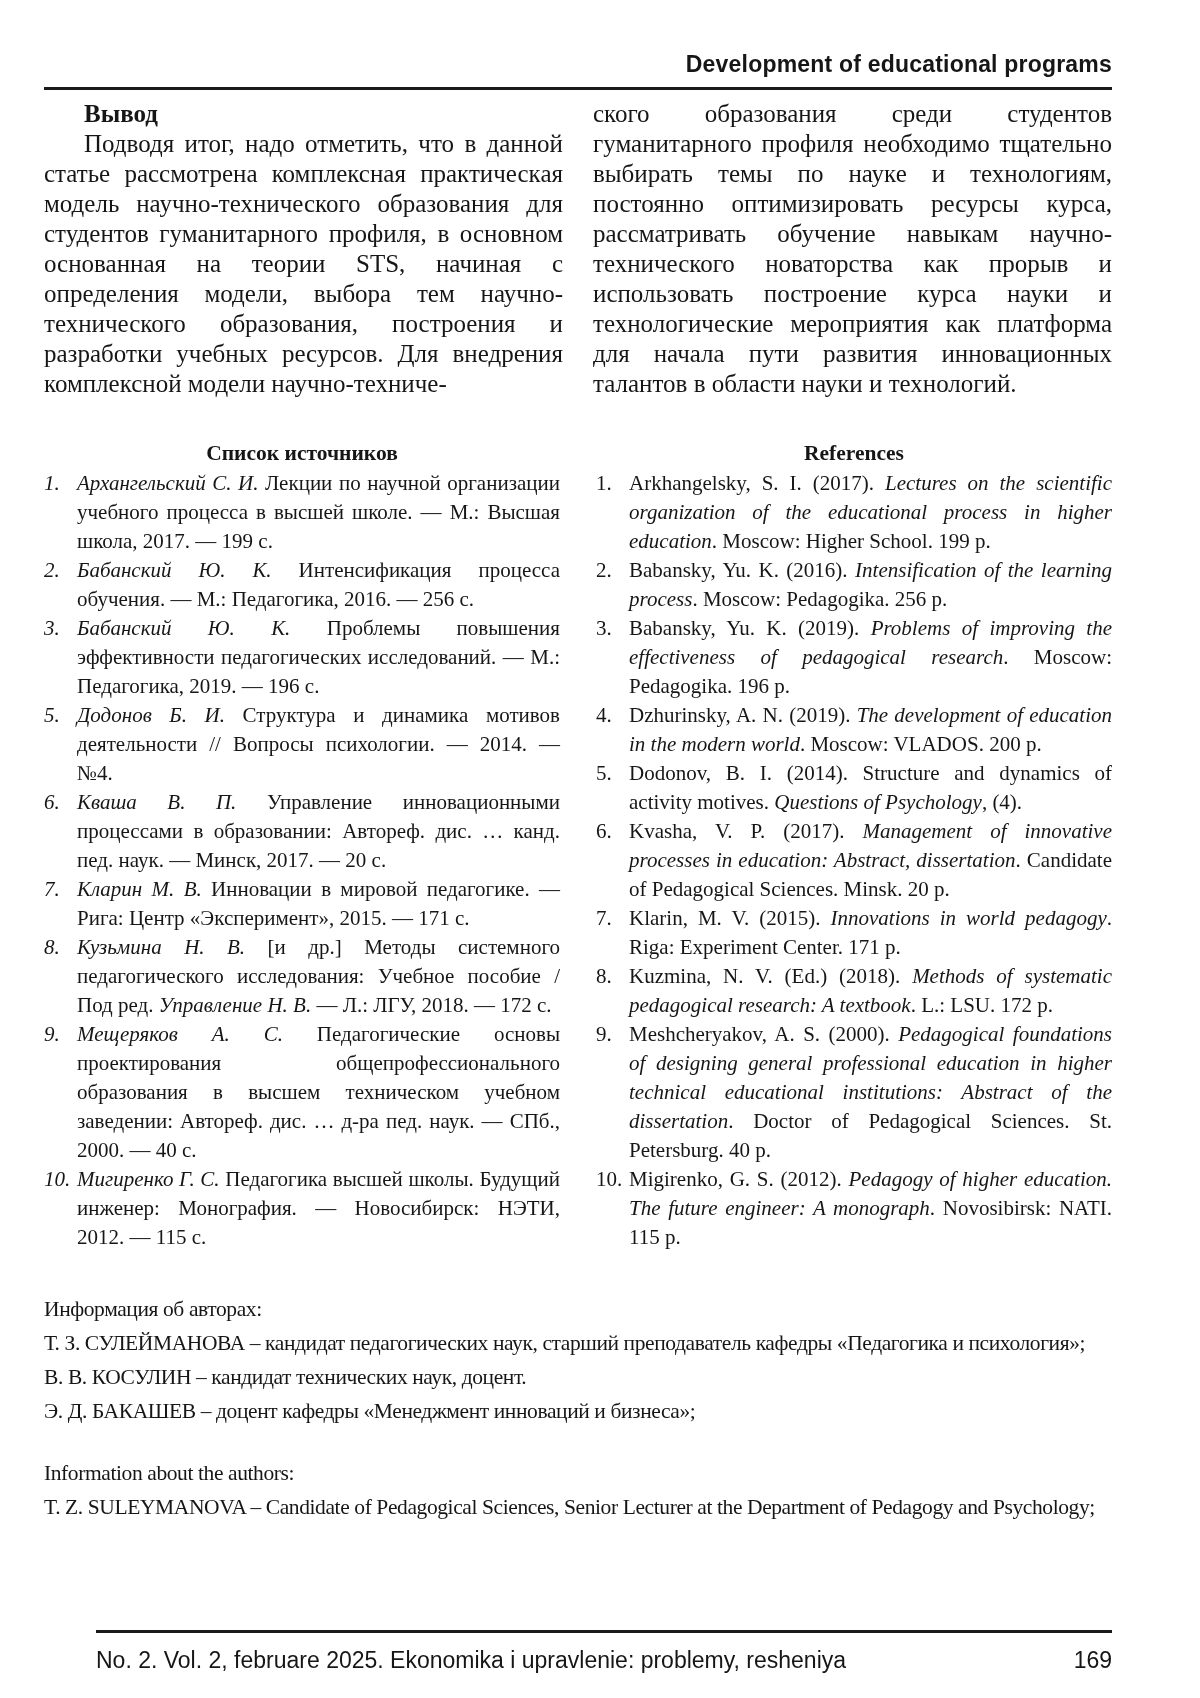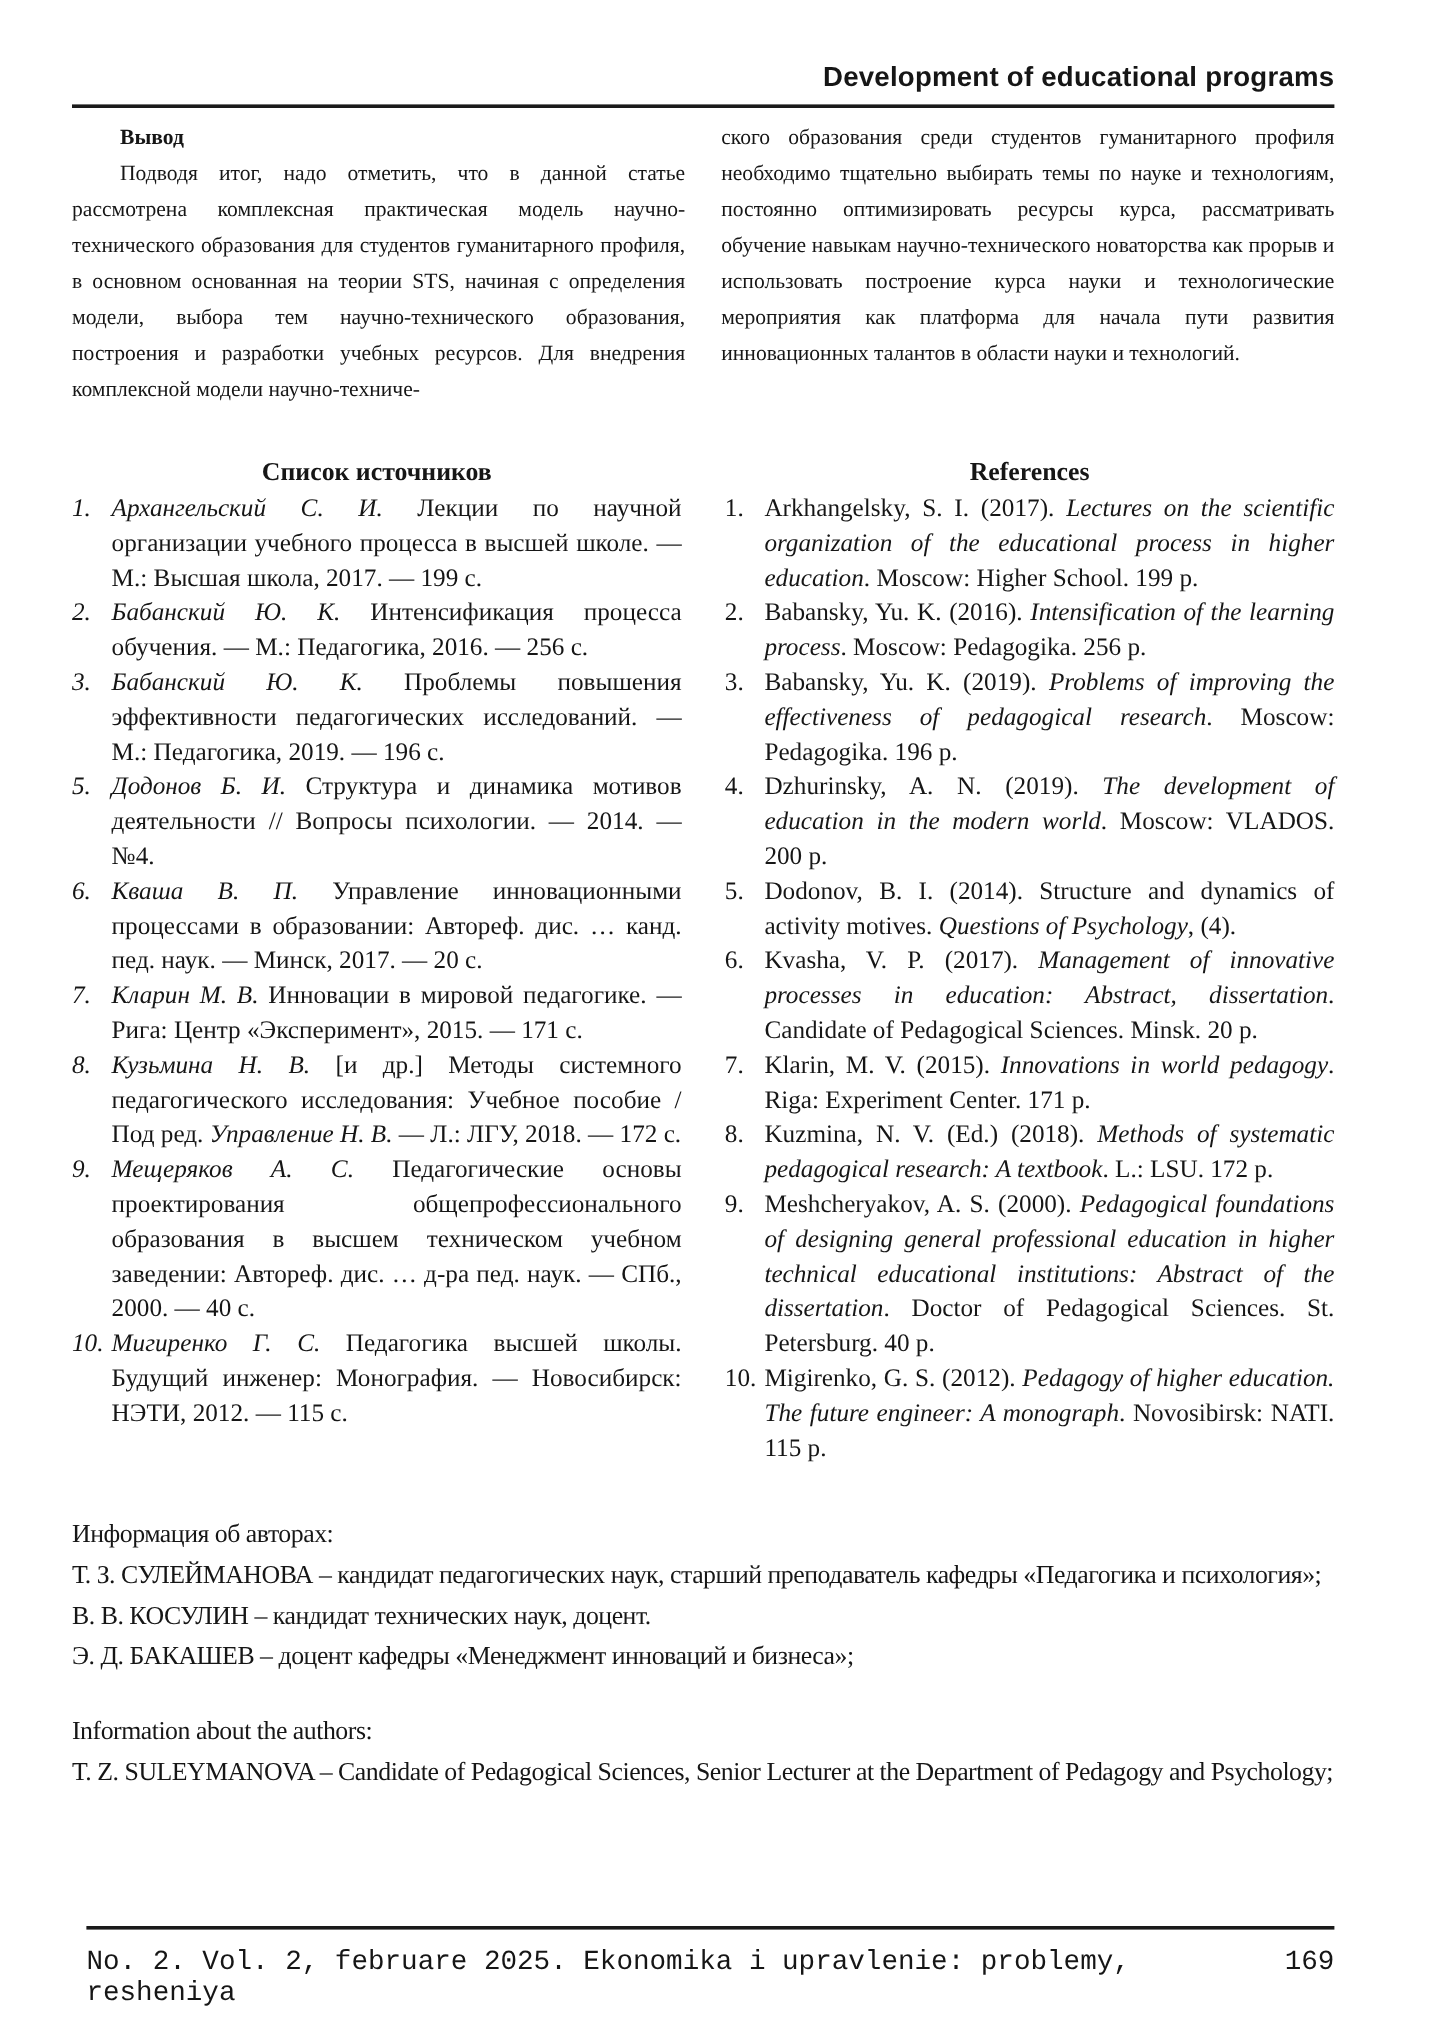--- a/index.html
+++ b/index.html
@@ -5,21 +5,21 @@
   html, body { margin: 0; padding: 0; background: #ffffff; }
   .page {
     position: relative;
     width: 1200px;
     height: 1698px;
     margin: 0 auto;
     background: #ffffff;
     color: #161616;
     font-family: "Liberation Serif", serif;
     box-sizing: border-box;
-    padding: 50px 88px 0 60px;
+    padding: 50px 88px 0 44px;
     overflow: hidden;
   }
   
   .header-title {
     text-align: right;
     font-family: "Liberation Sans", sans-serif;
     font-weight: bold;
     font-size: 23px;
     line-height: 28px;
     letter-spacing: 0.2px;
@@ -27,21 +27,21 @@
   .rule {
     border: none;
     border-top: 3px solid #1a1a1a;
     margin: 9px 0 0 0;
   }
   
   .body-cols {
     display: flex;
     gap: 30px;
     margin-top: 9px;
-    font-size: 18px;
+    font-size: 25px;
     line-height: 30px;
     text-align: justify;
   }
   .col { flex: 1 1 0; min-width: 0; }
   .concl-heading { font-weight: bold; margin-left: 40px; }
   .p-indent { text-indent: 40px; }
   
   .sources {
     display: flex;
     gap: 36px;
@@ -76,24 +76,24 @@
   .authors {
     margin-top: 40px;
     font-size: 21.5px;
     line-height: 34px;
     letter-spacing: -0.4px;
   }
   .authors-en { margin-top: 28px; }
   
   .footer {
     position: absolute;
-    left: 72px;
+    left: 96px;
     right: 88px;
     bottom: 24px;
-    font-family: Liberation Mono, monospace;
+    font-family: Liberation Sans, sans-serif;
     font-size: 23px;
     color: #161616;
   }
   .footer-rule {
     border: none;
     border-top: 3px solid #1a1a1a;
     margin: 0 0 14px 0;
   }
   .footer-row {
     display: flex;

